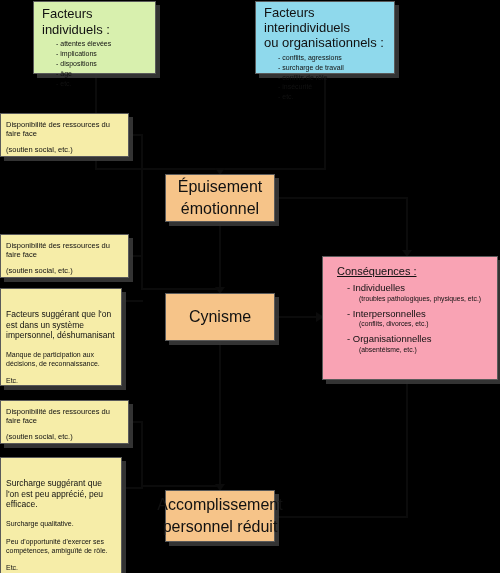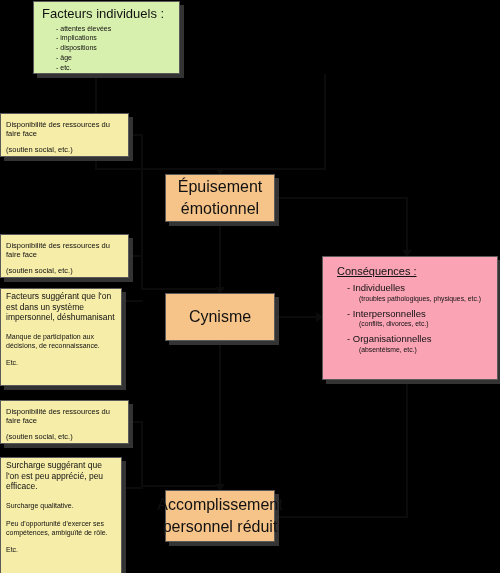--- a/index.html
+++ b/index.html
@@ -28,33 +28,33 @@
   .c-yellow{background:#f6eda8;}
   .c-orange{background:#f6c489;}
   .c-pink {background:#f9a3b4;}
 
   
   .factors{padding:4px 6px 5px 8px;}
   .factors .ttl{font-size:13px;margin-bottom:3px;}
   .factors .bullets{font-size:7px;padding-left:14px;}
   .factors .bullets li{margin:1.5px 0;}
 
-  #box-individual{left:33px;top:1px;width:147px;height:73px;}
+  #box-individual{left:33px;top:1px;width:123px;height:73px;}
   #box-interindividual{left:255px;top:1px;width:140px;height:73px;}
   #box-interindividual .ttl{line-height:1.15;}
 
   
   .resource{padding:6px 6px 4px 5px;font-size:7.5px;}
   .resource .l2{margin-top:7px;}
   #box-res1{left:0px;top:113px;width:129px;height:44px;}
   #box-res2{left:0px;top:234px;width:129px;height:44px;}
   #box-res3{left:0px;top:400px;width:129px;height:44px;}
 
   
-  .suggest{padding:2px 6px 5px 5px;}
+  .suggest{padding:20px 6px 5px 5px;}
   .suggest .hd{font-size:8.5px;line-height:1.25;}
   .suggest .sub{font-size:7px;margin-top:9px;line-height:1.3;}
   .suggest .etc{font-size:7px;margin-top:9px;}
   #box-sug1{left:0px;top:288px;width:122px;height:98px;}
   #box-sug2{left:0px;top:457px;width:122px;height:116px;border-bottom:none;}
 
   
   .stage-box{
     display:flex;align-items:center;justify-content:center;
     text-align:center;font-size:16px;line-height:1.35;
@@ -118,20 +118,33 @@
     <div class="ttl">Facteurs individuels :</div>
     <ul class="bullets">
       <li>- attentes élevées</li>
       <li>- implications</li>
       <li>- dispositions</li>
       <li>- âge</li>
       <li>- etc.</li>
     </ul>
   </div>
 
+  <div class="node c-blue factors" id="box-interindividual">
+    <div class="ttl">
+      <div>Facteurs interindividuels</div>
+      <div>ou organisationnels :</div>
+    </div>
+    <ul class="bullets">
+      <li>- conflits, agressions</li>
+      <li>- surcharge de travail</li>
+      <li>- conflits de rôle</li>
+      <li>- insécurité</li>
+      <li>- etc.</li>
+    </ul>
+  </div>
 
   <div class="node c-yellow resource" id="box-res1">
     <div>Disponibilité des ressources du</div>
     <div>faire face</div>
     <div class="l2">(soutien social, etc.)</div>
   </div>
 
   <div class="node c-yellow resource" id="box-res2">
     <div>Disponibilité des ressources du</div>
     <div>faire face</div>

